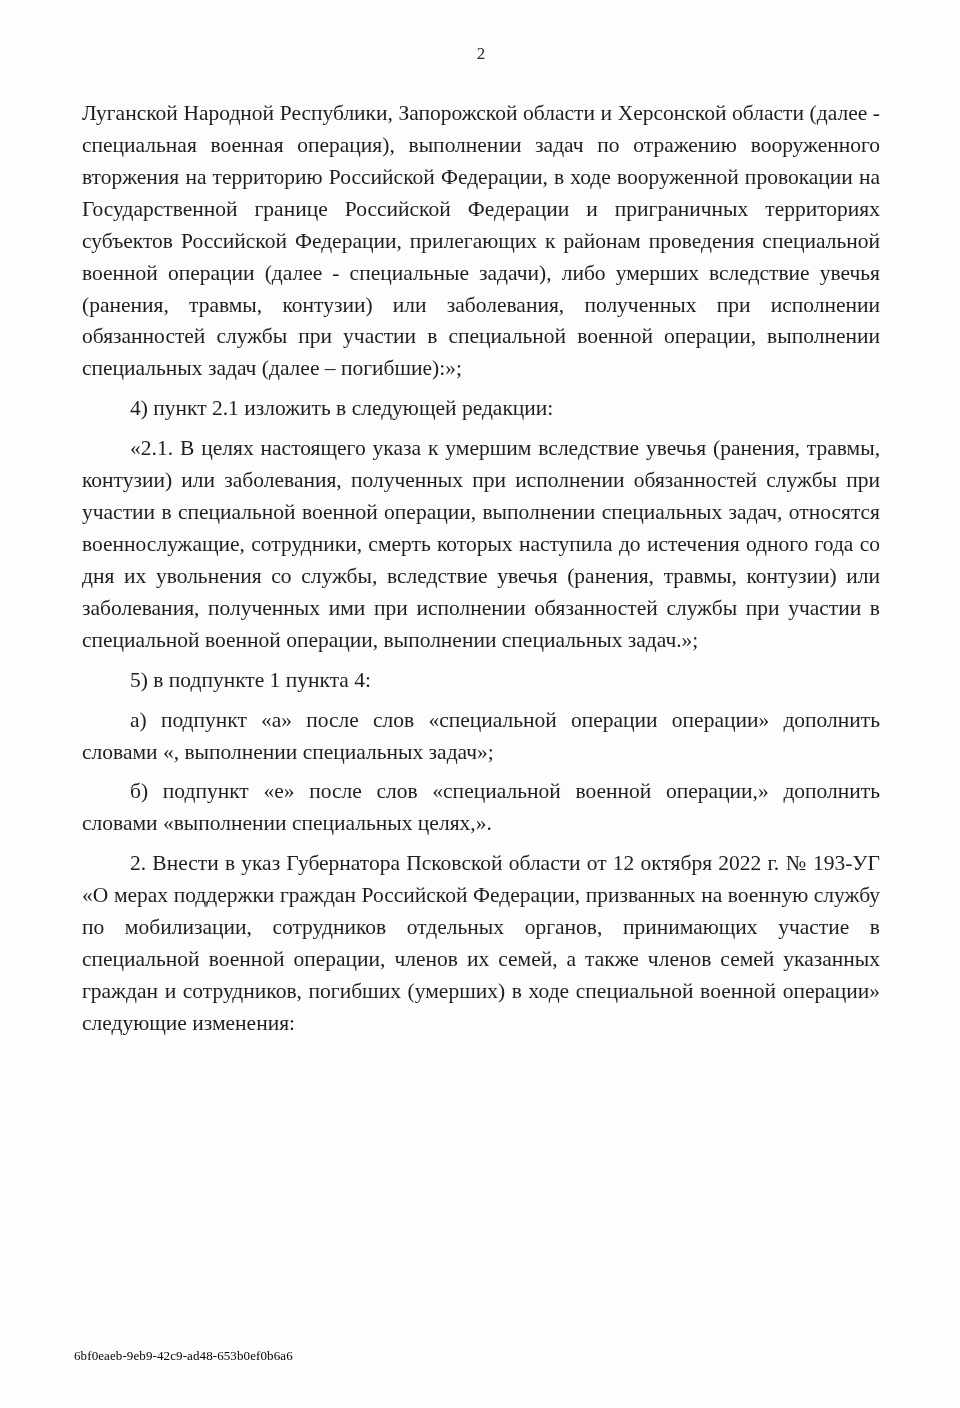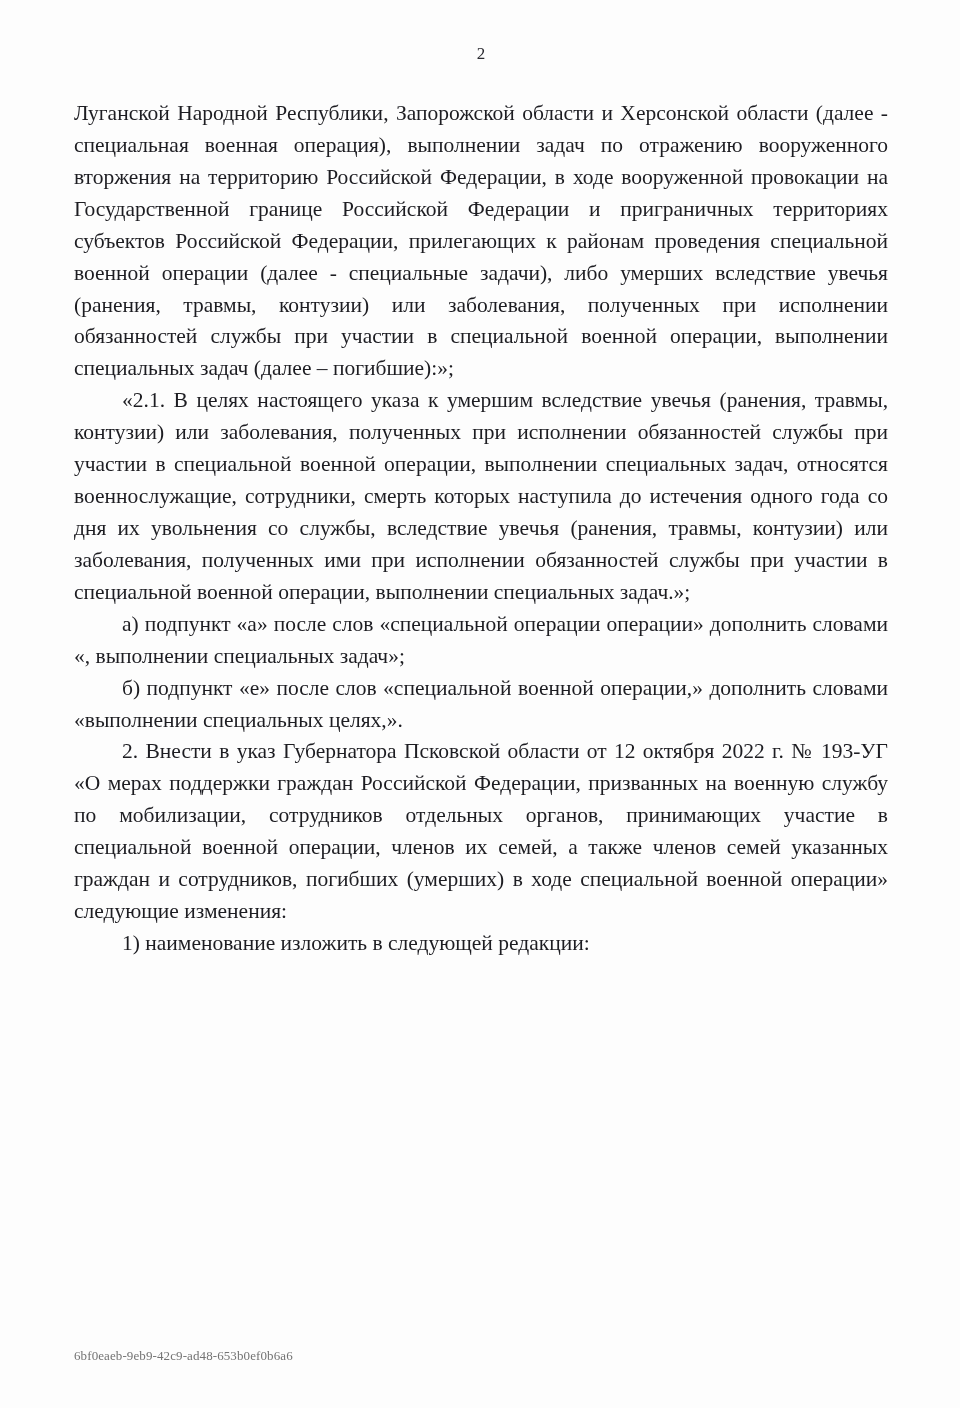--- a/index.html
+++ b/index.html
@@ -29,51 +29,52 @@
     margin: 0 0 34px 0;
     letter-spacing: 0.2px;
   }
   .body-text {
     font-size: 21.5px;
     line-height: 1.485;
     text-align: justify;
     color: #1d1d22;
   }
   .body-text p {
-    margin: 0;
+    margin: 8px;
     text-align: justify;
     text-justify: inter-word;
   }
   .p-indent {
     text-indent: 48px;
   }
   .p-flush {
     text-indent: 0;
   }
   .footer-id {
     position: absolute;
     left: 74px;
     bottom: 44px;
     font-size: 13px;
     font-family: "Liberation Serif", serif;
-    color: #737373;
+    color: #000000;
     letter-spacing: 0.1px;
   }
 </style>
 </head>
 <body>
 
 <div class="page">
 
   <div class="page-number">2</div>
 
   <div class="body-text">
     <p class="p-flush">Луганской Народной Республики, Запорожской области и Херсонской области (далее - специальная военная операция), выполнении задач по отражению вооруженного вторжения на территорию Российской Федерации, в ходе вооруженной провокации на Государственной границе Российской Федерации и приграничных территориях субъектов Российской Федерации, прилегающих к районам проведения специальной военной операции (далее - специальные задачи), либо умерших вследствие увечья (ранения, травмы, контузии) или заболевания, полученных при исполнении обязанностей службы при участии в специальной военной операции, выполнении специальных задач (далее – погибшие):»;</p>
+    <p class="p-indent">4) пункт 2.1 изложить в следующей редакции:</p>
     <p class="p-indent">«2.1. В целях настоящего указа к умершим вследствие увечья (ранения, травмы, контузии) или заболевания, полученных при исполнении обязанностей службы при участии в специальной военной операции, выполнении специальных задач, относятся военнослужащие, сотрудники, смерть которых наступила до истечения одного года со дня их увольнения со службы, вследствие увечья (ранения, травмы, контузии) или заболевания, полученных ими при исполнении обязанностей службы при участии в специальной военной операции, выполнении специальных задач.»;</p>
+    <p class="p-indent">5) в подпункте 1 пункта 4:</p>
     <p class="p-indent">а) подпункт «а» после слов «специальной операции операции» дополнить словами «, выполнении специальных задач»;</p>
     <p class="p-indent">б) подпункт «е» после слов «специальной военной операции,» дополнить словами «выполнении специальных целях,».</p>
     <p class="p-indent">2. Внести в указ Губернатора Псковской области от 12 октября 2022 г. № 193-УГ «О мерах поддержки граждан Российской Федерации, призванных на военную службу по мобилизации, сотрудников отдельных органов, принимающих участие в специальной военной операции, членов их семей, а также членов семей указанных граждан и сотрудников, погибших (умерших) в ходе специальной военной операции» следующие изменения:</p>
-    <p class="p-indent">1) наименование изложить в следующей редакции:</p>
   </div>
 
   <div class="footer-id">6bf0eaeb-9eb9-42c9-ad48-653b0ef0b6a6</div>
 
 </div>
 
 </body></html>

